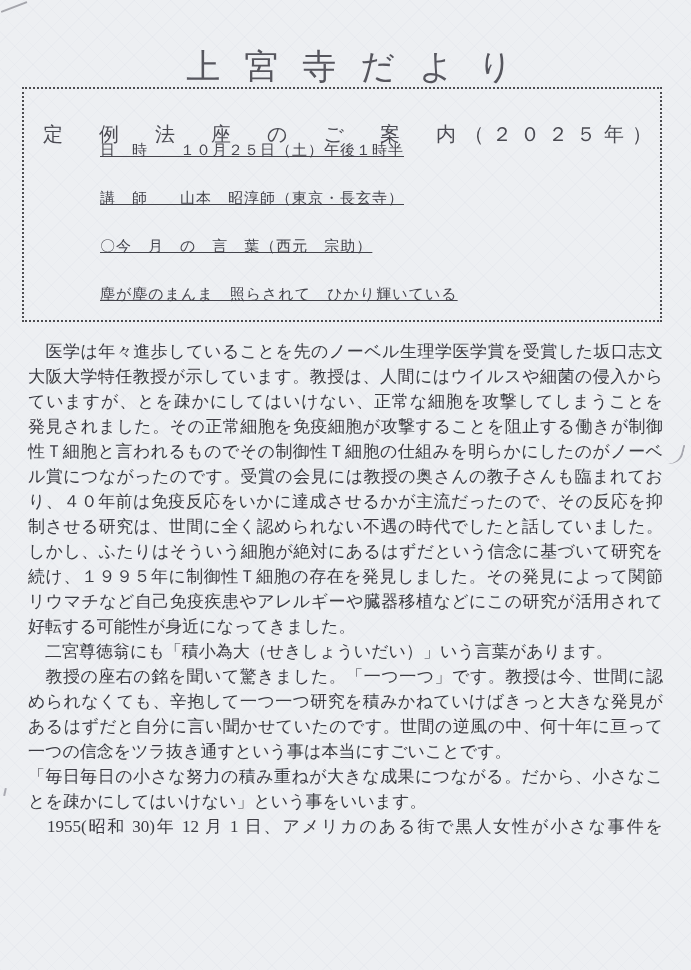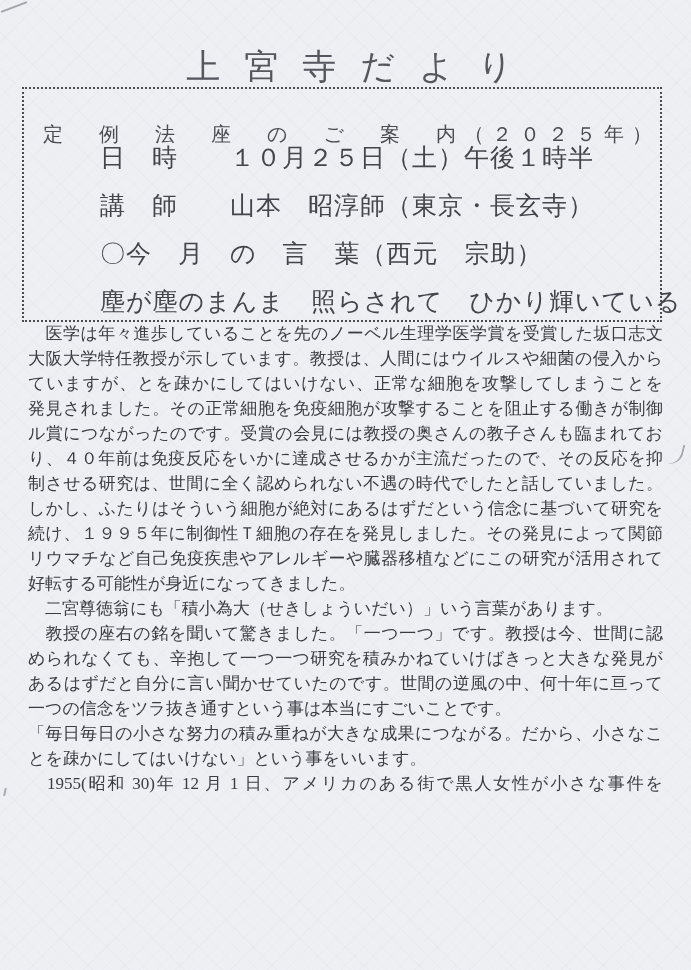--- a/index.html
+++ b/index.html
@@ -30,30 +30,31 @@
   .notice-heading{
     position:absolute;top:8px;left:0;width:100%;
     text-align:right;
     font-size:20px;letter-spacing:8px;
     color:#4a4a52;
     white-space:nowrap;
     margin-top:24px;
   }
   .notice-row{
     position:absolute;left:76px;
-    font-size:25px;letter-spacing:1px;
+    font-size:15px;letter-spacing:1px;
     color:#44444c;
     white-space:nowrap;
+    text-decoration:underline;
   }
   .row-datetime{top:52px;}
   .row-lecturer{top:100px;}
   .row-words-title{top:148px;}
   .row-words{top:196px;}
   .body-text{
-    position:absolute;left:28px;top:321px;width:635px;
+    position:absolute;left:28px;top:339px;width:635px;
     font-size:17px;line-height:25px;
     color:#3b3b42;
   }
   .para{margin:0;}
   .line{
     text-align:justify;
     text-align-last:justify;
     height:25px;
   }
   .line.end{text-align-last:left;}
@@ -93,20 +94,21 @@
     <div class="notice-row row-words">塵が塵のまんま　照らされて　ひかり輝いている</div>
   </div>
 
   <div class="body-text">
 
     <div class="para">
       <div class="line">　医学は年々進歩していることを先のノーベル生理学医学賞を受賞した坂口志文</div>
       <div class="line">大阪大学特任教授が示しています。教授は、人間にはウイルスや細菌の侵入から</div>
       <div class="line">ていますが、とを疎かにしてはいけない、正常な細胞を攻撃してしまうことを</div>
       <div class="line">発見されました。その正常細胞を免疫細胞が攻撃することを阻止する働きが制御</div>
+      <div class="line">性Ｔ細胞と言われるものでその制御性Ｔ細胞の仕組みを明らかにしたのがノーベ</div>
       <div class="line">ル賞につながったのです。受賞の会見には教授の奥さんの教子さんも臨まれてお</div>
       <div class="line">り、４０年前は免疫反応をいかに達成させるかが主流だったので、その反応を抑</div>
       <div class="line">制させる研究は、世間に全く認められない不遇の時代でしたと話していました。</div>
       <div class="line">しかし、ふたりはそういう細胞が絶対にあるはずだという信念に基づいて研究を</div>
       <div class="line">続け、１９９５年に制御性Ｔ細胞の存在を発見しました。その発見によって関節</div>
       <div class="line">リウマチなど自己免疫疾患やアレルギーや臓器移植などにこの研究が活用されて</div>
       <div class="line end">好転する可能性が身近になってきました。</div>
     </div>
 
     <div class="para">

